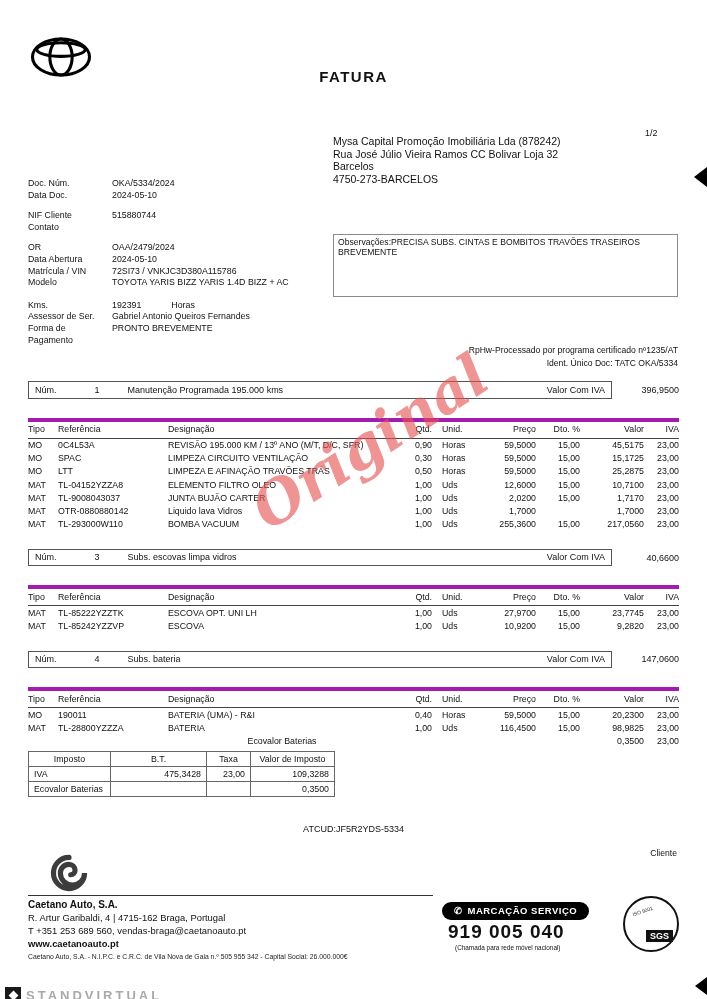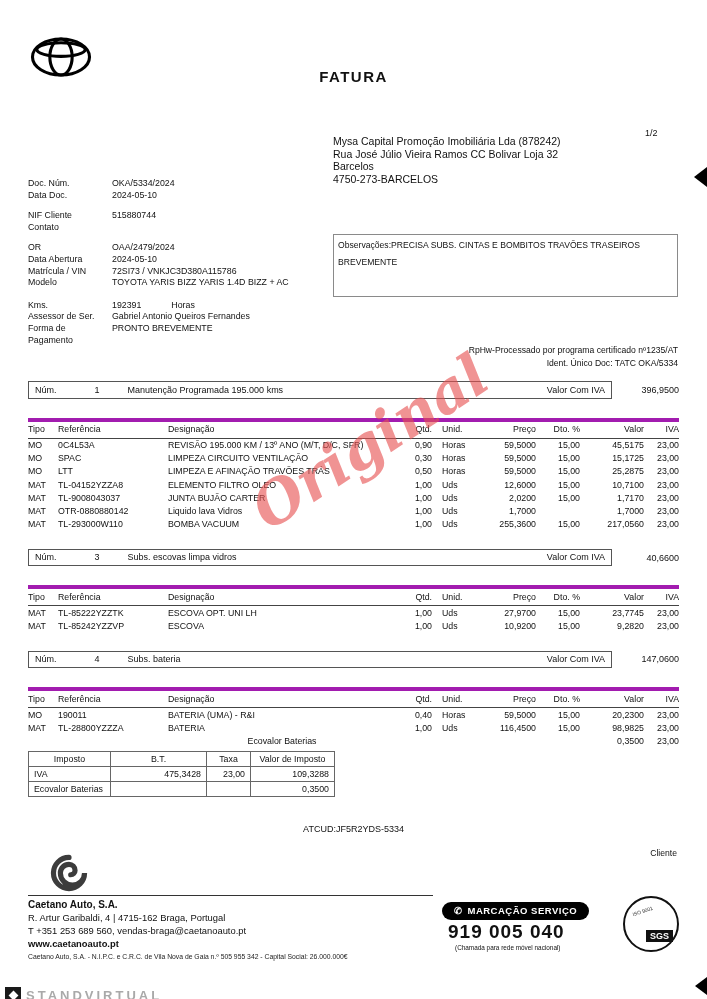--- a/index.html
+++ b/index.html
@@ -18,21 +18,21 @@
   .customer { position:absolute; left:333px; top:135px; width:340px; font-size:10.5px; line-height:12.6px; }
   .doc-info { position:absolute; left:28px; top:178px; width:300px; }
   .info-row { display:flex; line-height:11.6px; font-size:8.8px; }
   .info-row .lbl { width:84px; flex:none; }
   .info-row .val { white-space:nowrap; }
   .info-row .extra { margin-left:30px; }
   .info-row:nth-child(3) { margin-top:9px; }
   .info-row:nth-child(5) { margin-top:9px; }
   .info-row:nth-child(9) { margin-top:11px; }
   .obs-box { position:absolute; left:333px; top:234px; width:345px; height:63px;
-    border:1px solid #8a8a8a; padding:2px 4px; font-size:8.6px; line-height:17px; }
+    border:1px solid #8a8a8a; padding:2px 4px; font-size:8.6px; line-height:10px; }
   .cert { position:absolute; right:29px; top:344px; text-align:right; font-size:8.6px; line-height:12.5px; }
   
   .content { margin:0 28px; }
   .section-line { display:flex; align-items:center; margin-top:18px; }
   .section-line.first { margin-top:3px; }
   .section-box { width:584px; border:1px solid #555; padding:2.5px 6px 3px; display:flex; font-size:9px; }
   .s-num { margin-left:38px; }
   .s-title { margin-left:28px; }
   .s-total-label { margin-left:auto; }
   .section-total { flex:1; text-align:right; font-size:9px; }

